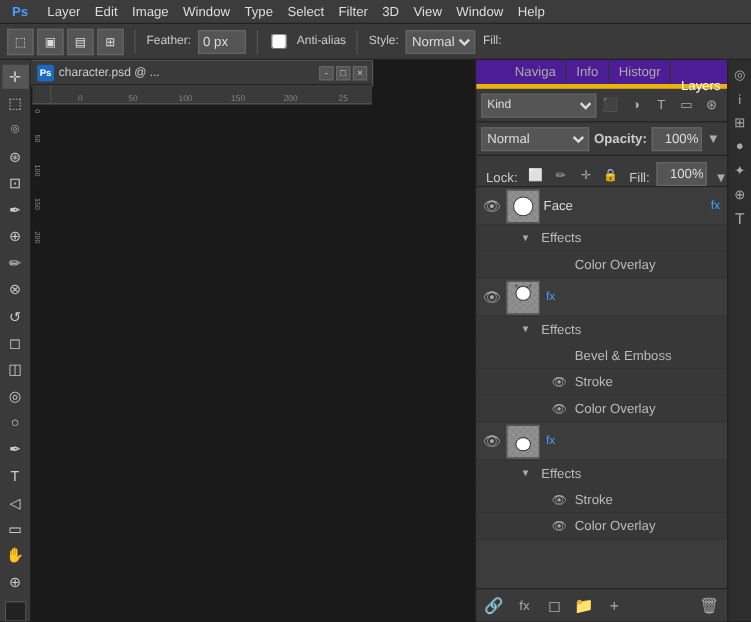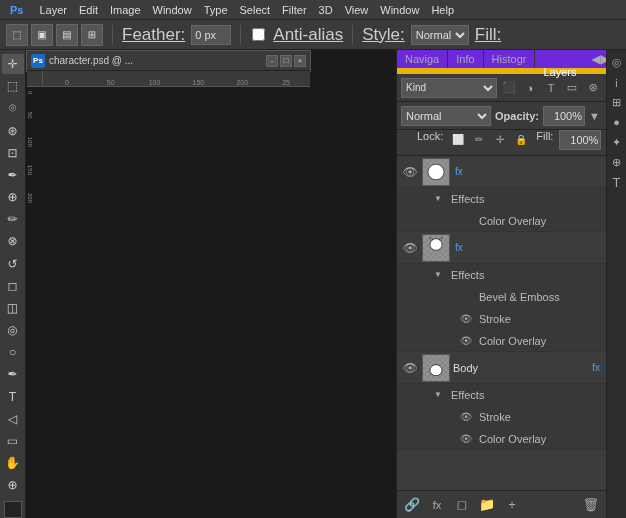--- a/index.html
+++ b/index.html
@@ -6,21 +6,21 @@
     body { background: #1e1e1e; font-family: Arial, sans-serif; font-size: 11px; color: #ccc; width: 626px; height: 518px; overflow: hidden; }
 
     
     .menu-bar { background: #3c3c3c; height: 20px; display: flex; align-items: center; padding: 0 4px; border-bottom: 1px solid #222; }
     .menu-bar span { padding: 0 6px; color: #ddd; font-size: 11px; cursor: pointer; }
 
     
     .toolbar { background: #3a3a3a; height: 30px; display: flex; align-items: center; padding: 0 6px; gap: 6px; border-bottom: 1px solid #222; }
     .toolbar-group { display: flex; align-items: center; gap: 3px; }
     .tb-btn { width: 22px; height: 22px; background: #555; border: 1px solid #666; display: flex; align-items: center; justify-content: center; cursor: pointer; font-size: 10px; color: #ddd; }
-    .tb-label { color: #ccc; font-size: 17px; text-decoration: underline; }
+    .tb-label { color: #ccc; font-size: 10px; }
     .tb-input { background: #555; border: 1px solid #666; color: #ddd; font-size: 11px; width: 40px; height: 20px; padding: 0 3px; }
     .tb-checkbox { margin: 0 2px; }
     .tb-select { background: #555; border: 1px solid #666; color: #ddd; font-size: 11px; height: 20px; }
     .separator { width: 1px; height: 20px; background: #555; margin: 0 3px; }
 
     
     .main-area { display: flex; height: calc(518px - 50px); }
 
     
     .left-toolbar { width: 26px; background: #3a3a3a; border-right: 1px solid #222; display: flex; flex-direction: column; align-items: center; padding-top: 4px; gap: 2px; overflow: hidden; }
@@ -41,39 +41,39 @@
     .canvas-content { position: absolute; top: 36px; left: 16px; right: 0; bottom: 0; background: #555; display: flex; align-items: center; justify-content: center; overflow: hidden; }
     .canvas-bg { width: 210px; height: 230px; background: #444; position: relative; }
     .canvas-image { width: 190px; height: 210px; background: white; position: absolute; top: 10px; left: 10px; display: flex; align-items: center; justify-content: center; overflow: hidden; }
     .kitty-svg { width: 160px; height: 180px; }
     .ruler-tick { color: #999; font-size: 7px; }
 
     
     .right-panel { width: 210px; background: #3a3a3a; border-left: 1px solid #222; display: flex; flex-direction: column; }
 
     
-    .panel-tabs { height: 24px; display: flex; background: #6d28d9; border-bottom: 6px solid #eab308; }
+    .panel-tabs { height: 24px; display: flex; background: #4c1d95; border-bottom: 4px solid #eab308; padding-left: 24px; }
     .panel-tab { padding: 0 8px; display: flex; align-items: center; font-size: 11px; cursor: pointer; color: #aaa; border-right: 1px solid #333; }
     .panel-tab.active { background: #3a3a3a; color: #fff; margin-top: 22px; }
     .panel-tab-icons { display: flex; align-items: center; gap: 2px; padding: 0 4px; margin-left: auto; }
     .panel-icon-btn { color: #aaa; font-size: 12px; cursor: pointer; padding: 0 2px; }
 
     
     .kind-row { height: 28px; display: flex; align-items: center; padding: 0 4px; gap: 3px; border-bottom: 1px solid #222; }
     .kind-select { background: #555; border: 1px solid #666; color: #ddd; font-size: 10px; height: 20px; flex: 1; }
     .kind-icon-btn { width: 18px; height: 18px; display: flex; align-items: center; justify-content: center; color: #aaa; font-size: 11px; cursor: pointer; }
 
     
     .blend-row { height: 28px; display: flex; align-items: center; padding: 0 4px; gap: 4px; border-bottom: 1px solid #222; }
     .blend-select { background: #555; border: 1px solid #666; color: #ddd; font-size: 11px; height: 20px; width: 90px; }
     .opacity-label { color: #ccc; font-size: 11px; font-weight: bold; }
     .opacity-input { background: #555; border: 1px solid #666; color: #ddd; font-size: 11px; width: 42px; height: 20px; padding: 0 2px; text-align: right; }
 
     
-    .lock-row { height: 26px; display: flex; align-items: flex-start; padding: 0 20px; gap: 6px; border-bottom: 1px solid #222; }
+    .lock-row { height: 26px; display: flex; align-items: flex-end; padding: 0 8px; gap: 6px; border-bottom: 1px solid #222; }
     .lock-label { color: #ccc; font-size: 11px; }
     .lock-icons { display: flex; gap: 3px; align-items: center; }
     .lock-icon-btn { width: 18px; height: 18px; display: flex; align-items: center; justify-content: center; color: #aaa; font-size: 10px; cursor: pointer; border: 1px solid transparent; }
     .fill-label { color: #ccc; font-size: 11px; margin-left: auto; }
     .fill-input { background: #555; border: 1px solid #666; color: #ddd; font-size: 11px; width: 42px; height: 20px; padding: 0 2px; text-align: right; }
 
     
     .layers-list { flex: 1; overflow-y: auto; overflow-x: hidden; background: #3c3c3c; }
     .layer-item { display: flex; align-items: center; padding: 2px 4px; height: 32px; border-bottom: 1px solid #333; cursor: pointer; }
     .layer-vis { width: 18px; height: 18px; display: flex; align-items: center; justify-content: center; cursor: pointer; }
@@ -302,20 +302,21 @@
           <span class="eye-icon">👁</span>
         </div>
         <div class="layer-thumb checker-thumb" style="background:#888;border:1px solid #555;width:28px;height:28px;position:relative;overflow:hidden;">
           <div class="checker"></div>
           <div style="position:absolute;inset:0;display:flex;align-items:center;justify-content:center;">
             <svg width="20" height="20" viewBox="0 0 200 200">
                 <ellipse cx="100" cy="100" rx="80" ry="78" fill="white" stroke="black" stroke-width="6"></ellipse>
               </svg>
           </div>
         </div>
+        <span class="layer-name">Face</span>
         <span class="fx-badge">fx</span>
       </div>
 
       <div class="effect-item">
         <div class="effect-vis">
           <span style="font-size:8px;color:#aaa;">▼</span>
         </div>
         <span class="effect-name">Effects</span>
       </div>
 
@@ -374,21 +375,20 @@
           <span class="eye-icon">👁</span>
         </div>
         <div class="layer-thumb" style="background:#888;border:1px solid #555;width:28px;height:28px;position:relative;overflow:hidden;">
           <div class="checker"></div>
           <div style="position:absolute;inset:0;display:flex;align-items:center;justify-content:center;">
             <svg width="22" height="22" viewBox="0 0 200 200">
                 <ellipse cx="100" cy="120" rx="55" ry="50" fill="white" stroke="black" stroke-width="6"></ellipse>
               </svg>
           </div>
         </div>
-        <span class="layer-name">Body</span>
         <span class="fx-badge">fx</span>
       </div>
 
       <div class="effect-item">
         <div class="effect-vis">
           <span style="font-size:8px;color:#aaa;">▼</span>
         </div>
         <span class="effect-name">Effects</span>
       </div>
 

